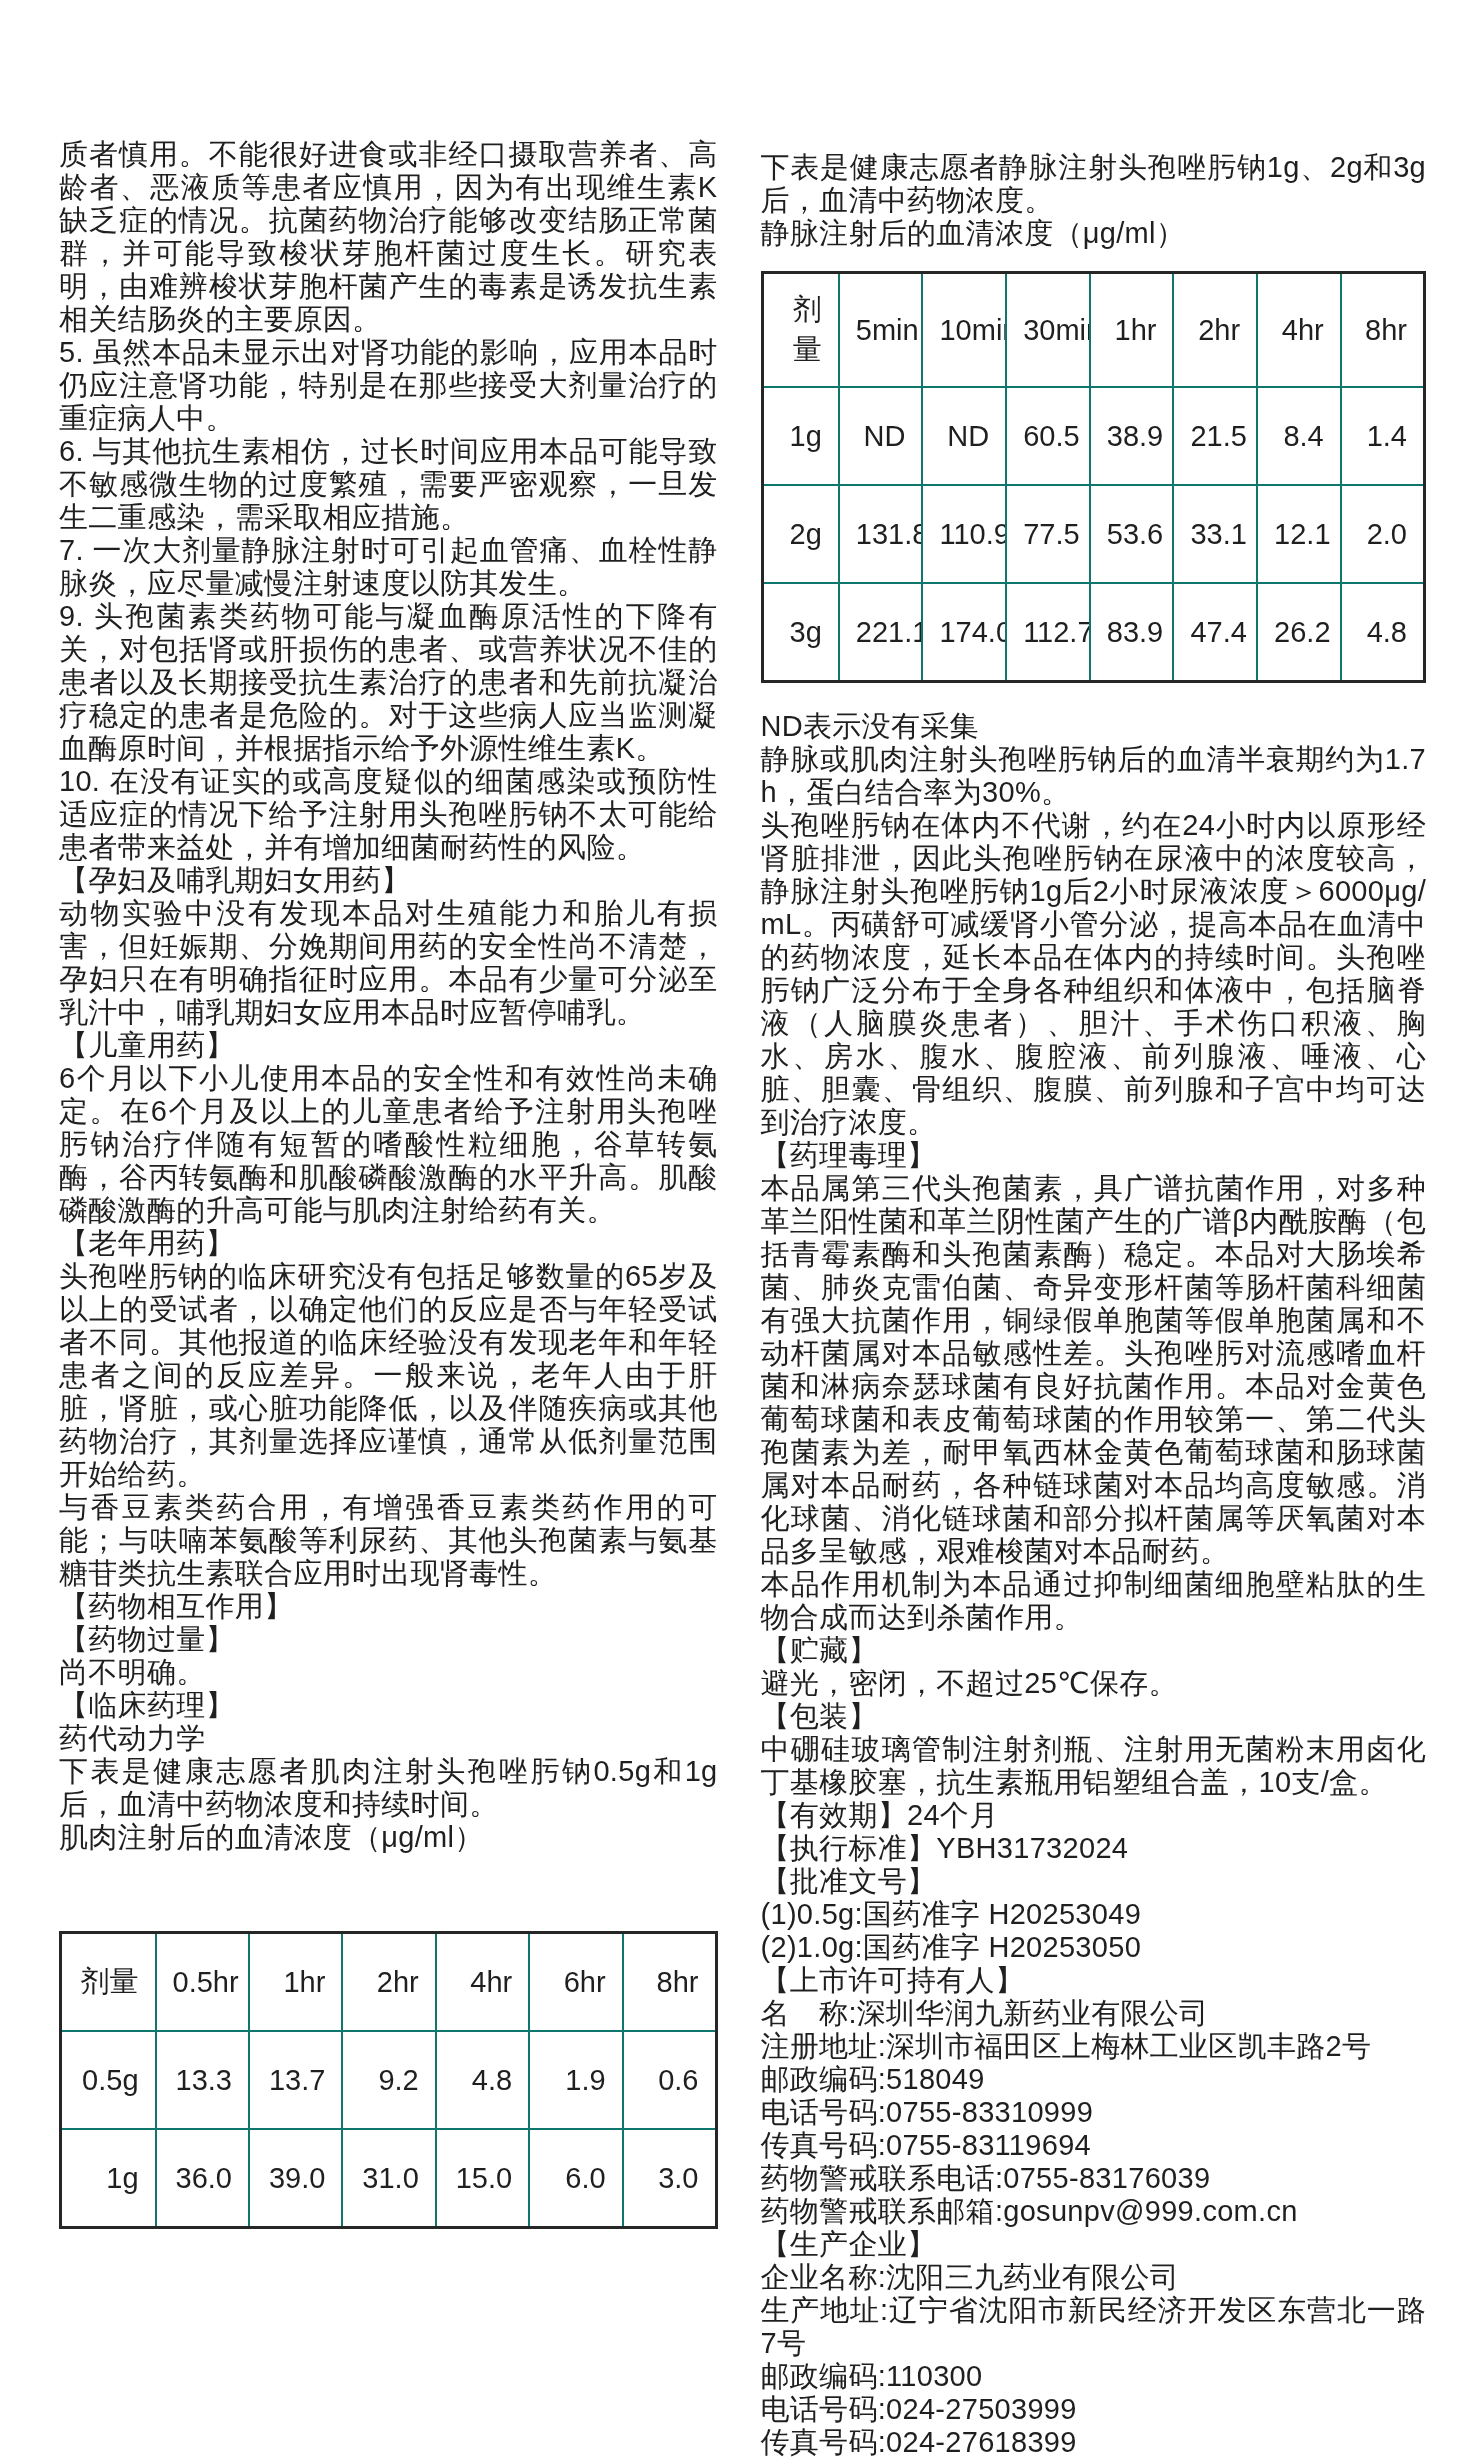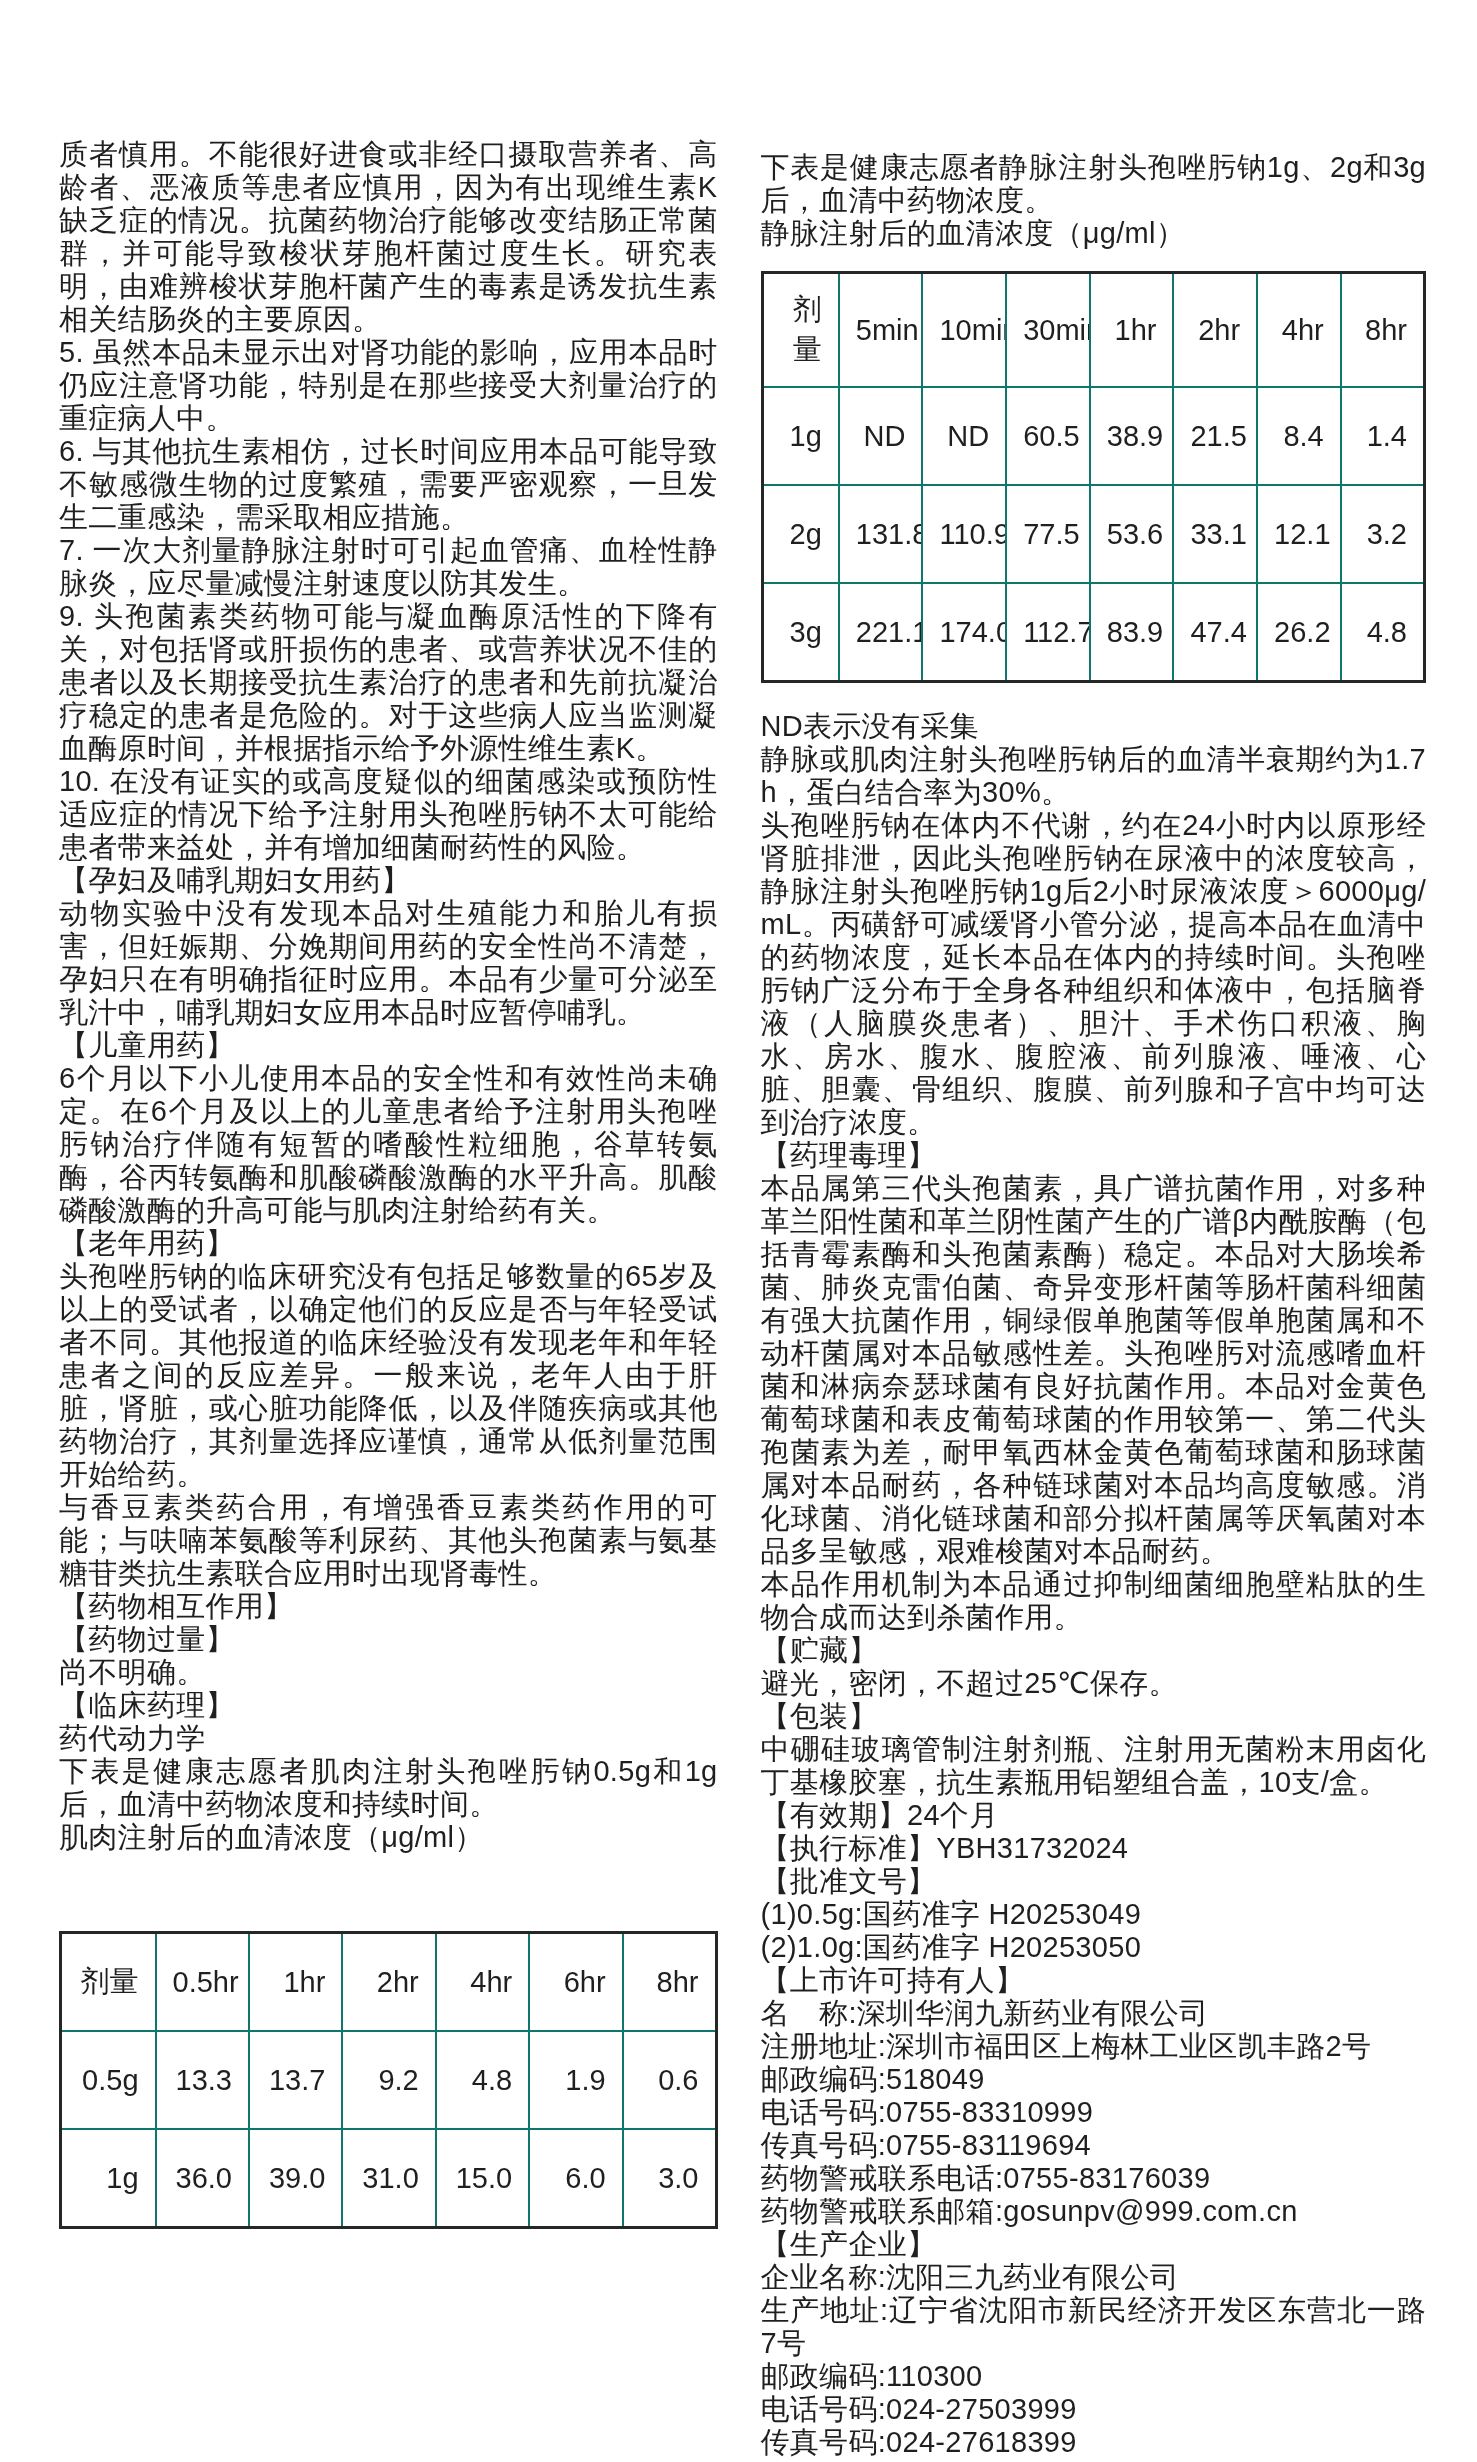--- a/index.html
+++ b/index.html
@@ -159,21 +159,21 @@
           <td>1.4</td>
         </tr>
         <tr>
           <td>2g</td>
           <td>131.8</td>
           <td>110.9</td>
           <td>77.5</td>
           <td>53.6</td>
           <td>33.1</td>
           <td>12.1</td>
-          <td>3.2</td>
+          <td>2.0</td>
         </tr>
         <tr>
           <td>3g</td>
           <td>221.1</td>
           <td>174.0</td>
           <td>112.7</td>
           <td>83.9</td>
           <td>47.4</td>
           <td>26.2</td>
           <td>4.8</td>

